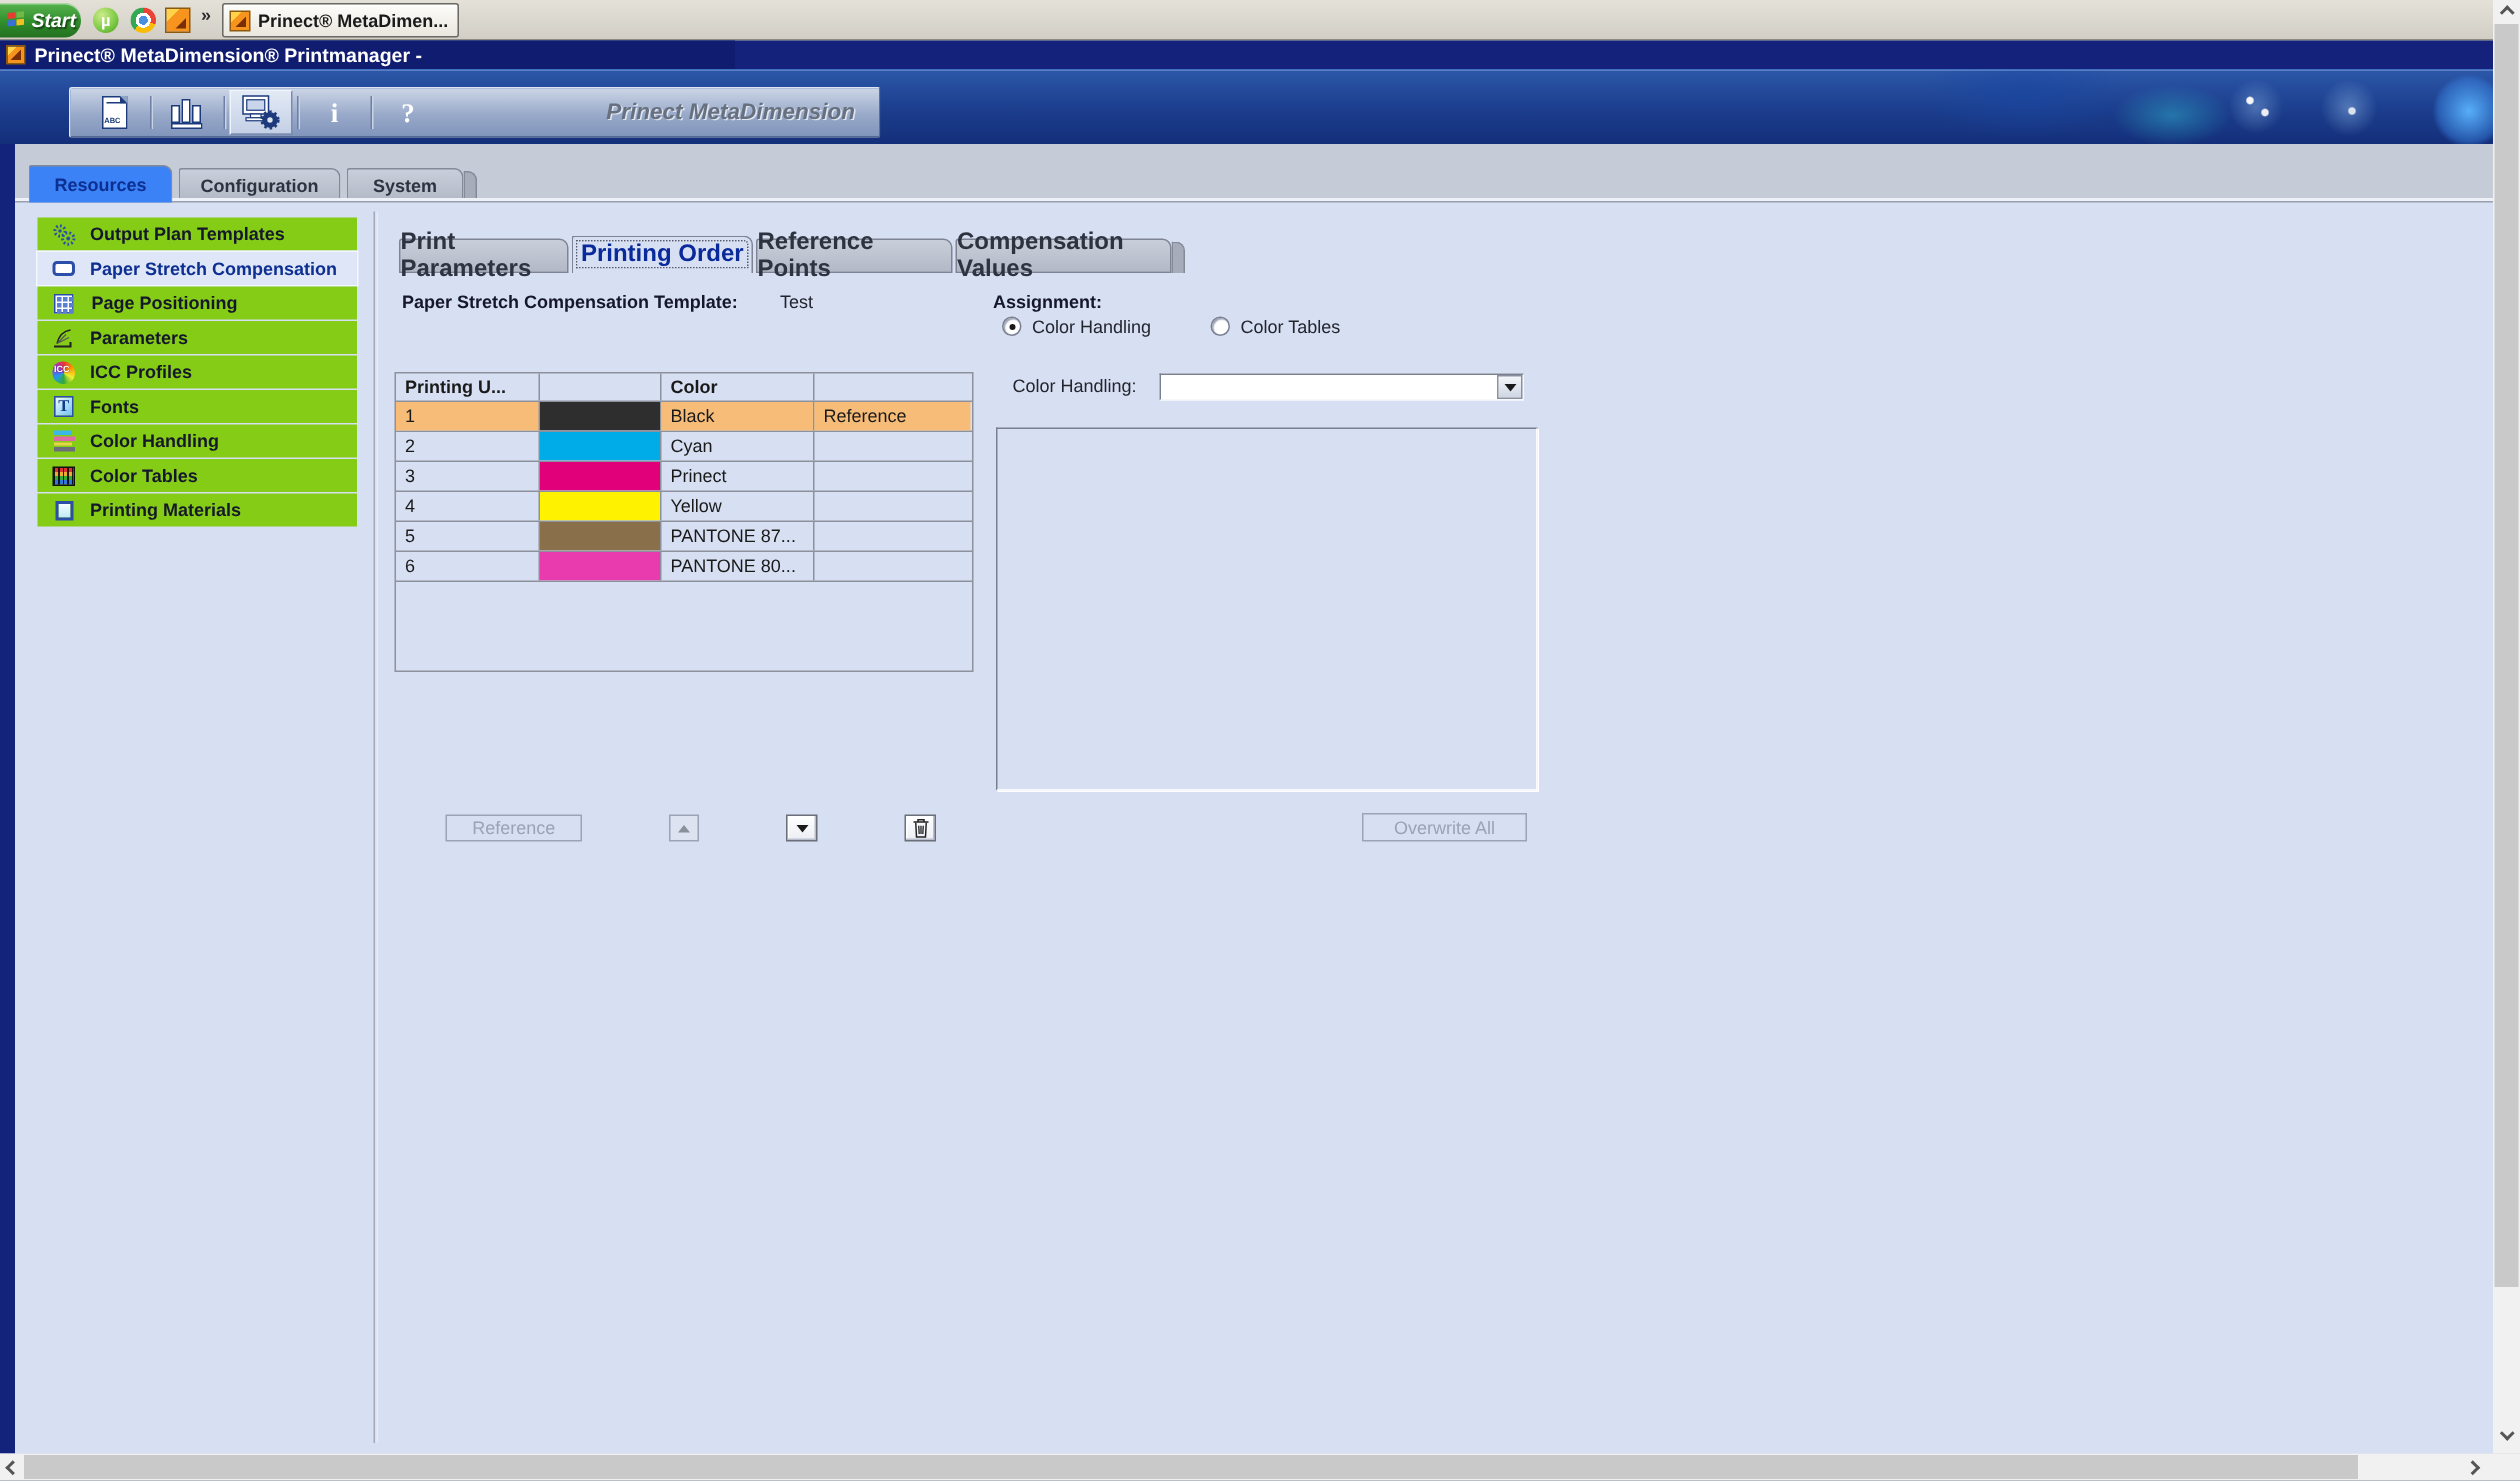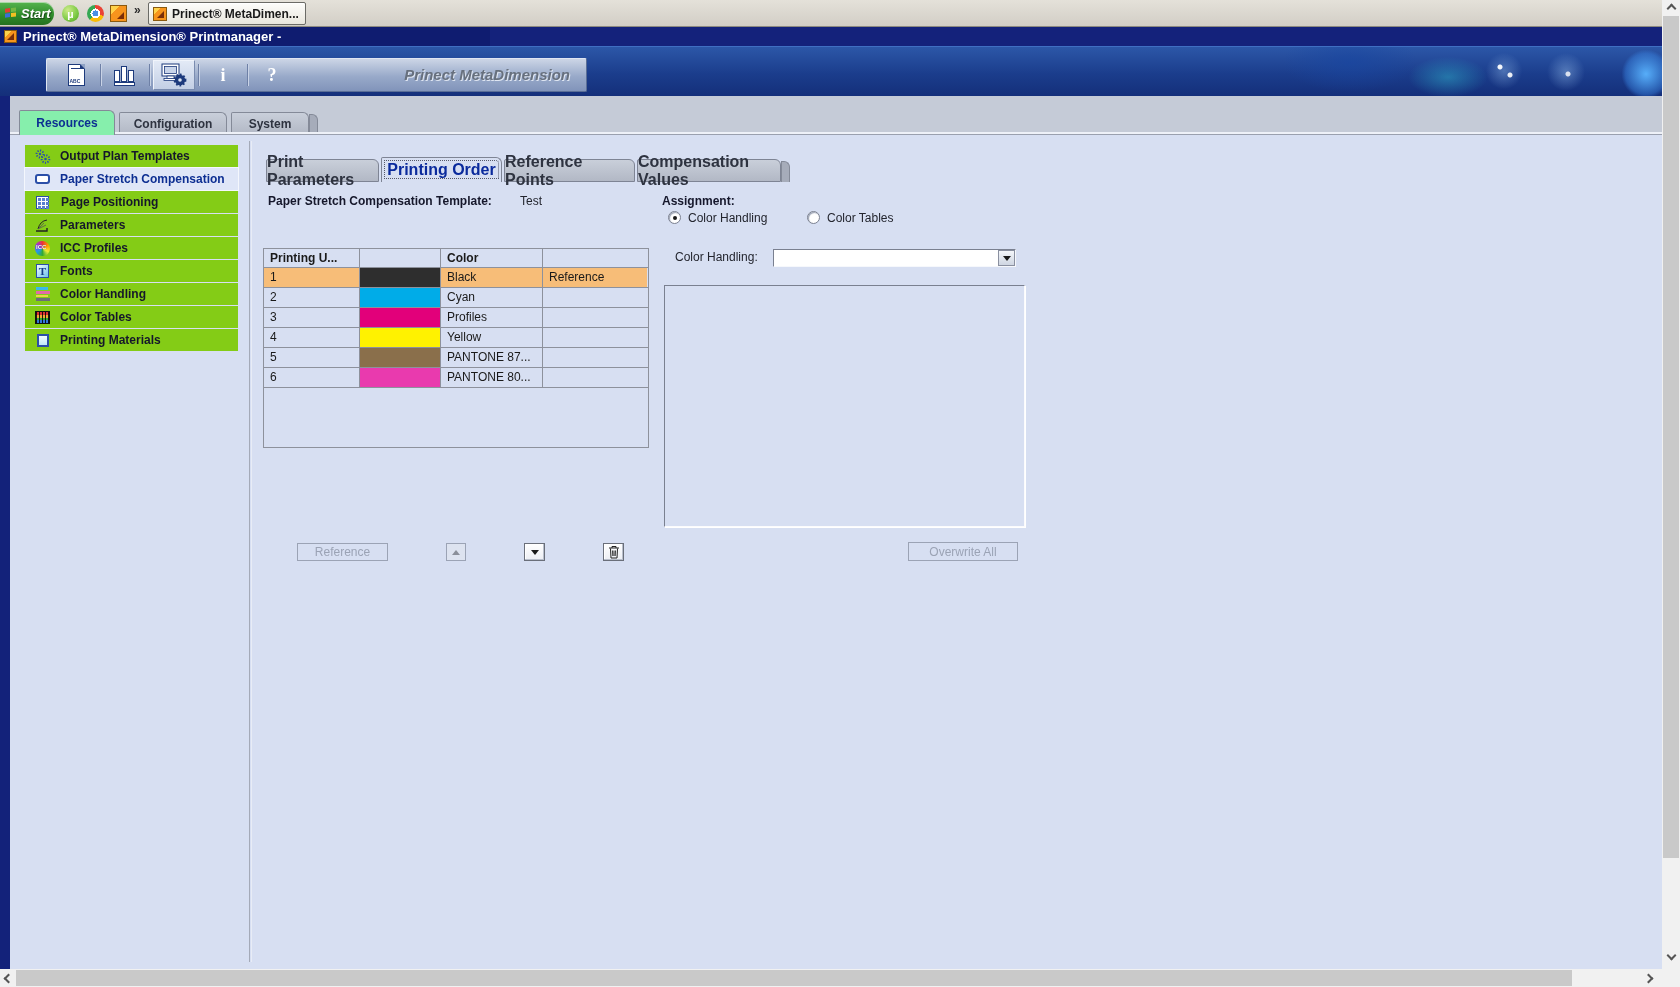--- a/index.html
+++ b/index.html
@@ -75,21 +75,21 @@
   .ic-q i{position:absolute;bottom:4px;background:#fff;border:1px solid #1d3a7c;width:6px;}
   .ic-q i:nth-child(1){left:0;height:12px;}
   .ic-q i:nth-child(2){left:7px;height:16px;}
   .ic-q i:nth-child(3){left:14px;height:12px;}
   .ic-q b{position:absolute;left:0;bottom:0;width:21px;height:4px;background:#fff;border:1px solid #1d3a7c;}
 
   
   .mtab{position:absolute;top:112px;height:22px;background:linear-gradient(#c9cfda,#b2b8c5);
     border:1px solid #848a98;border-bottom:none;border-radius:2px 6px 0 0;
     display:flex;align-items:center;justify-content:center;font-size:12px;font-weight:bold;color:#2e3340;cursor:pointer;}
-  .mtab.sel{top:110px;height:25px;background:#86efac;color:#0d2f92;z-index:5;}
+  .mtab.sel{top:110px;height:25px;background:#3b82f6;color:#0d2f92;z-index:5;}
   .tab-stub{position:absolute;background:#a6acba;border:1px solid #848a98;border-bottom:none;border-radius:0 6px 0 0;cursor:pointer;}
 
   
   #panel{position:absolute;left:10px;top:134px;width:1653px;height:835px;background:#d7dff2;
     border-top:1px solid #9aa0ae;box-shadow:0 -2px 0 #eef1f8;}
   #navy-strip{position:absolute;left:0;top:96px;width:10px;height:873px;background:#13227a;}
 
   
   .side-item{position:absolute;left:25px;width:213px;height:22px;background:#84cc16;cursor:pointer;
     display:flex;align-items:center;gap:9px;padding-left:9px;}
@@ -394,21 +394,21 @@
           <div class="swatch" style="background: rgb(0, 172, 232);"></div>
         </div>
       <div class="tcell c3">Cyan</div>
       <div class="tcell c4"></div>
     </div>
     <div class="trow">
       <div class="tcell c1">3</div>
       <div class="tcell c2">
           <div class="swatch" style="background: rgb(226, 0, 122);"></div>
         </div>
-      <div class="tcell c3">Profiles</div>
+      <div class="tcell c3">Prinect</div>
       <div class="tcell c4"></div>
     </div>
     <div class="trow">
       <div class="tcell c1">4</div>
       <div class="tcell c2">
           <div class="swatch" style="background: rgb(255, 242, 0);"></div>
         </div>
       <div class="tcell c3">Yellow</div>
       <div class="tcell c4"></div>
     </div>

